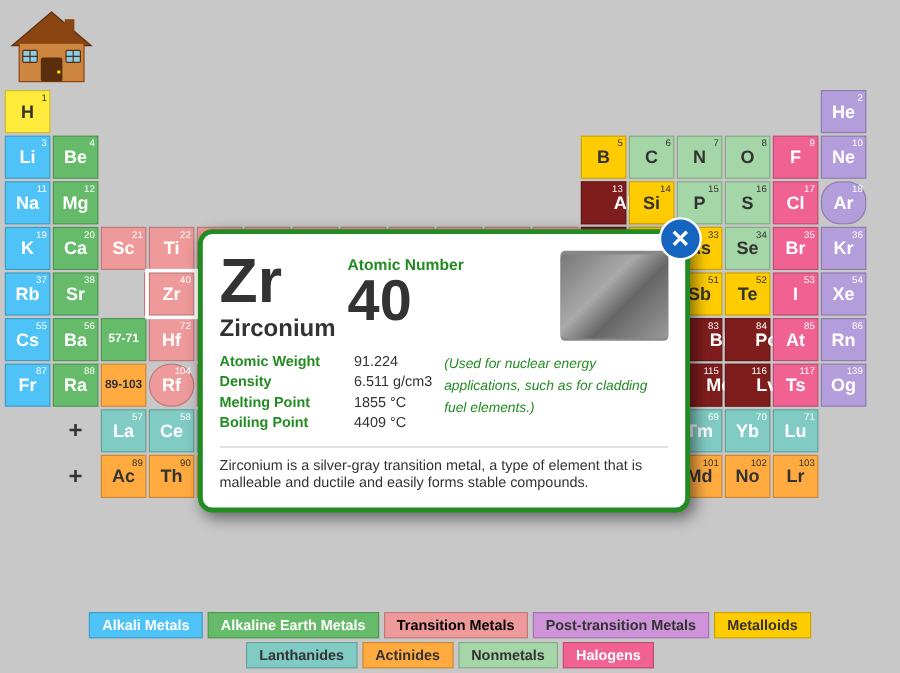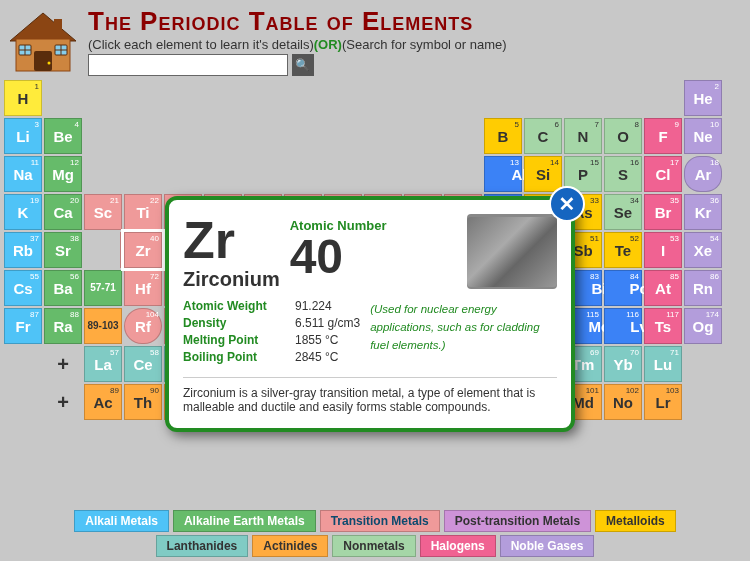--- a/index.html
+++ b/index.html
@@ -113,21 +113,21 @@
       border: none;
       color: #333;
       font-size: 18px;
       cursor: default;
     }
 
     
     .alkali { background: #4fc3f7; }
     .alkaline { background: #66bb6a; }
     .transition { background: #ef9a9a; }
-    .post-transition { background: #3b82f6; padding-left: 32px; }
+    .post-transition { background: #7f1d1d; padding-left: 32px; }
     .metalloid { background: #ffcc02; color: #333; }
     .metalloid .atomic-num { color: #333; }
     .nonmetal { background: #a5d6a7; color: #333; }
     .nonmetal .atomic-num { color: #333; }
     .halogen { background: #f06292; }
     .noble { background: #b39ddb; }
     .lanthanide { background: #80cbc4; }
     .actinide { background: #ffab40; color: #333; }
     .actinide .atomic-num { color: #333; }
     .hydrogen { background: #ffeb3b; color: #333; }
@@ -267,21 +267,21 @@
     .legend-item {
       padding: 3px 10px;
       font-size: 12px;
       font-weight: bold;
       color: white;
       border: 1px solid rgba(0,0,0,0.2);
       cursor: pointer;
     }
     .legend-item.cyan { background: #4fc3f7; }
     .legend-item.green { background: #66bb6a; }
-    .legend-item.red { background: #ef9a9a; color: #0c4a6e; }
+    .legend-item.red { background: #ef9a9a; color: #000000; }
     .legend-item.purple { background: #ce93d8; color: #333; }
     .legend-item.teal { background: #80cbc4; color: #333; }
     .legend-item.orange { background: #ffab40; color: #333; }
     .legend-item.lime { background: #a5d6a7; color: #333; }
     .legend-item.pink { background: #f06292; }
     .legend-item.violet { background: #b39ddb; }
     .legend-item.metalloid-l { background: #ffcc02; color: #333; }
   </style>
 </head>
 <body>
@@ -301,30 +301,20 @@
       <rect x="11" y="36" width="12" height="10" rx="1" fill="#87ceeb" stroke="#5a2d0c" stroke-width="1"></rect>
       <line x1="17" y1="36" x2="17" y2="46" stroke="#5a2d0c" stroke-width="1"></line>
       <line x1="11" y1="41" x2="23" y2="41" stroke="#5a2d0c" stroke-width="1"></line>
 
       <rect x="47" y="36" width="12" height="10" rx="1" fill="#87ceeb" stroke="#5a2d0c" stroke-width="1"></rect>
       <line x1="53" y1="36" x2="53" y2="46" stroke="#5a2d0c" stroke-width="1"></line>
       <line x1="47" y1="41" x2="59" y2="41" stroke="#5a2d0c" stroke-width="1"></line>
 
       <circle cx="41" cy="54" r="1.5" fill="#ffd700"></circle>
     </svg>
-  </div>
-  <div class="header-right">
-    <div class="header-title">The Periodic Table of Elements</div>
-    <div class="header-subtitle">
-      <span>(Click each element to learn it's details)</span><span class="or">(OR)</span><span>(Search for symbol or name)</span>
-    </div>
-    <div class="search-row">
-      <input class="search-input" type="text" placeholder="" style="">
-      <button class="search-btn">🔍</button>
-    </div>
   </div>
 </div>
 
 <div class="periodic-table" id="pt-container">
 
   <div id="pt-grid" style="display: grid; grid-template-columns: repeat(18, 38px); grid-template-rows: repeat(7, 36px); gap: 2px;">
       <div class="elem hydrogen" style="grid-area: 1 / 1;">
         <span class="atomic-num">1</span>
         <span class="symbol">H</span>
       </div>
@@ -708,21 +698,21 @@
       </div>
       <div class="elem post-transition" style="grid-area: 7 / 16;">
         <span class="atomic-num">116</span>
         <span class="symbol">Lv</span>
       </div>
       <div class="elem halogen" style="grid-area: 7 / 17;">
         <span class="atomic-num">117</span>
         <span class="symbol">Ts</span>
       </div>
       <div class="elem noble" style="grid-area: 7 / 18;">
-        <span class="atomic-num">174</span>
+        <span class="atomic-num">139</span>
         <span class="symbol">Og</span>
       </div>
     </div>
 
   <div style="display: grid; grid-template-columns: repeat(18, 38px); grid-template-rows: repeat(2, 36px); gap: 2px; margin-top: 2px;">
       <div class="elem placeholder" style="grid-area: 1 / 1;"></div>
       <div class="elem plus-sign" style="grid-area: 1 / 2; color: rgb(51, 51, 51); font-size: 20px;">+</div>
       <div class="elem lanthanide" style="grid-area: 1 / 3;">
         <span class="atomic-num">57</span>
         <span class="symbol">La</span>
@@ -872,21 +862,21 @@
         <div class="prop-row">
           <span class="prop-label">Density</span>
           <span class="prop-value">6.511 g/cm3</span>
         </div>
         <div class="prop-row">
           <span class="prop-label">Melting Point</span>
           <span class="prop-value">1855 °C</span>
         </div>
         <div class="prop-row">
           <span class="prop-label">Boiling Point</span>
-          <span class="prop-value">2845 °C</span>
+          <span class="prop-value">4409 °C</span>
         </div>
       </div>
       <div class="popup-props-right">
         <span class="prop-use">(Used for nuclear energy applications, such as for cladding fuel elements.)</span>
       </div>
     </div>
     <div class="popup-desc">Zirconium is a silver-gray transition metal, a type of element that is malleable and ductile and easily forms stable compounds.</div>
   </div>
 </div>
 
@@ -896,15 +886,14 @@
       <div class="legend-item green">Alkaline Earth Metals</div>
       <div class="legend-item red">Transition Metals</div>
       <div class="legend-item purple">Post-transition Metals</div>
       <div class="legend-item metalloid-l">Metalloids</div>
     </div>
   <div class="legend-row" id="legend-row-2">
       <div class="legend-item teal">Lanthanides</div>
       <div class="legend-item orange">Actinides</div>
       <div class="legend-item lime">Nonmetals</div>
       <div class="legend-item pink">Halogens</div>
-      <div class="legend-item violet">Noble Gases</div>
     </div>
 </div>
 
 </body></html>

